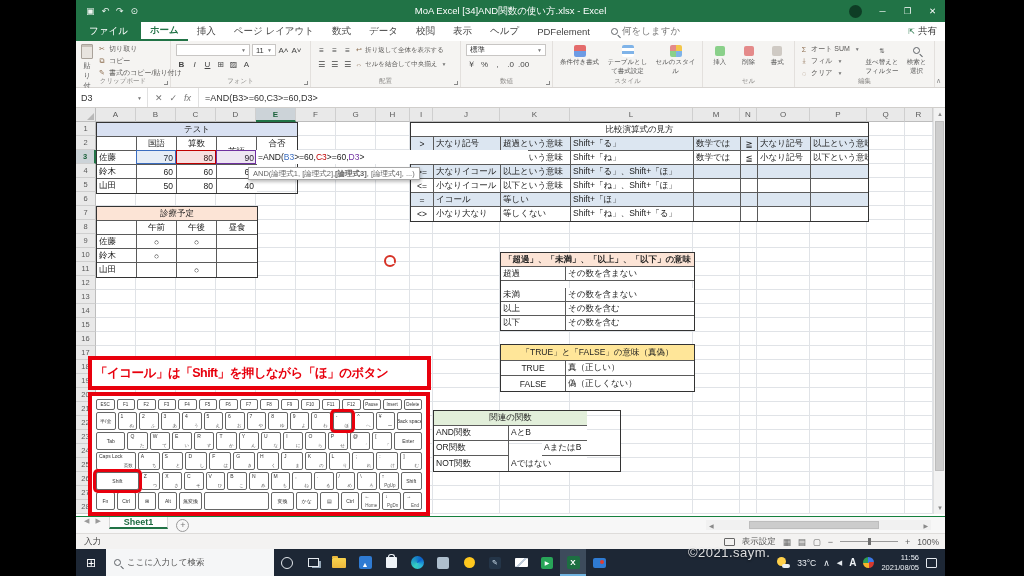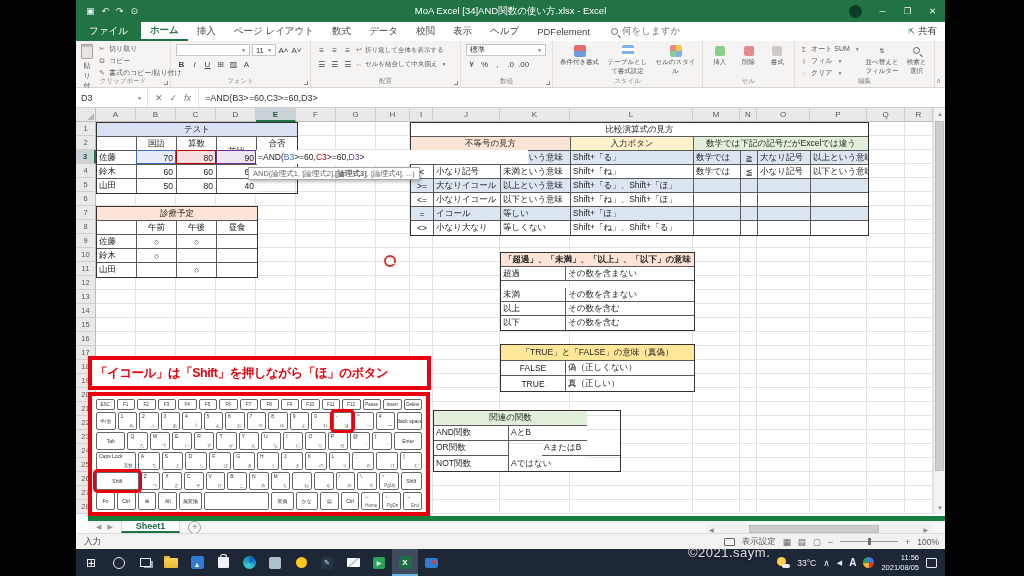--- a/index.html
+++ b/index.html
@@ -78,21 +78,21 @@
 .annot{display:flex;align-items:center;padding:0 3px;font-size:12.5px;font-weight:bold;color:#e8000d;white-space:nowrap;letter-spacing:-.5px}
 .kb{padding:3px 4px;display:flex;flex-direction:column;gap:2px}
 .krow{display:flex;gap:2px}
 .key{position:relative;border:1px solid #666;border-radius:2px;background:#fff;flex:1 1 0;min-width:0;display:flex;align-items:center;justify-content:center;font-size:5px;color:#333;height:18px}
 .krow.fnr .key{height:11px;font-size:4.5px}
 .key .mn{position:absolute;top:0;left:2px;font-size:5px;line-height:7px}
 .key .sb{position:absolute;bottom:0;right:2px;font-size:4.5px;color:#555;line-height:6px}
 .key.hl{box-shadow:0 0 0 3px #e8000d;z-index:2}
 .key.ctrtxt{white-space:nowrap;overflow:hidden}
 
-.sheetbar{position:absolute;left:12px;top:516px;right:0;height:17px;background:#f7f7f7;border-top:5px solid #15803d;display:flex;align-items:center;font-size:9px;color:#666}
+.sheetbar{position:absolute;left:0;top:516px;right:0;height:17px;background:#f7f7f7;border-top:1px solid #15803d;display:flex;align-items:flex-start;font-size:9px;color:#666}
 .snav{display:flex;align-items:center;gap:6px;padding:0 8px;color:#9a9a9a;font-size:7px}
 .sheettab{display:flex;align-items:center;padding:0 14px;background:#fff;border-right:1px solid #d8d8d8;border-left:1px solid #d8d8d8;color:#1e6b41;font-weight:bold;border-bottom:2px solid #217346}
 .addsheet{width:13px;height:13px;border:1px solid #9a9a9a;border-radius:50%;color:#777;display:flex;align-items:center;justify-content:center;font-size:9px;align-self:center;margin-left:8px}
 .hscroll{position:absolute;right:14px;top:3px;width:225px;height:10px;background:#f1f1f1;display:flex;align-items:center}
 .hthumb{margin-left:32px;width:130px;height:8px;background:#ccc;border:1px solid #bdbdbd}
 .harr{color:#8a8a8a;font-size:6px;padding:0 3px}
 .statusbar{position:absolute;left:0;top:533px;right:0;height:16px;background:#f3f2f1;border-top:1px solid #dedcda;display:flex;align-items:center;font-size:8.5px;color:#444}
 .smode{padding-left:8px}
 .sbright{margin-left:auto;display:flex;align-items:center;gap:7px;padding-right:6px;color:#555}
 .dispico{width:11px;height:8px;border:1px solid #666;border-radius:1px}
@@ -504,25 +504,20 @@
               <div class="xc ctr" style="width: 40px; height: 14px;"></div>
               <div class="xc ctr" style="width: 40px; height: 14px;">○</div>
               <div class="xc ctr" style="width: 40px; height: 14px;"></div>
             </div>
           </div>
           <div class="xtable" style="left: 314px; top: 0px;">
             <div class="xrow" style="height: 14px;">
               <div class="xc ctr" style="width: 457px; height: 14px;">比較演算式の見方</div>
             </div>
             <div class="xrow" style="height: 14px;">
-              <div class="xc ctr" style="width: 160px; height: 14px; background: rgb(252, 228, 214);">不等号の見方</div>
-              <div class="xc ctr" style="width: 123px; height: 14px; background: rgb(255, 242, 204);">入力ボタン</div>
-              <div class="xc ctr" style="width: 174px; height: 14px; background: rgb(226, 239, 218);">数学では下記の記号だがExcelでは違う</div>
-            </div>
-            <div class="xrow" style="height: 14px;">
               <div class="xc ctr" style="width: 23px; height: 14px; background: rgb(220, 230, 241);">&gt;</div>
               <div class="xc " style="width: 67px; height: 14px; background: rgb(220, 230, 241);">大なり記号</div>
               <div class="xc " style="width: 70px; height: 14px; background: rgb(220, 230, 241);">超過という意味</div>
               <div class="xc " style="width: 123px; height: 14px; background: rgb(220, 230, 241);">Shift+「る」</div>
               <div class="xc " style="width: 47px; height: 14px; background: rgb(220, 230, 241);">数学では</div>
               <div class="xc ctr" style="width: 17px; height: 14px; background: rgb(220, 230, 241);">≧</div>
               <div class="xc " style="width: 53px; height: 14px; background: rgb(220, 230, 241);">大なり記号</div>
               <div class="xc " style="width: 57px; height: 14px; background: rgb(220, 230, 241);">以上という意味</div>
             </div>
             <div class="xrow" style="height: 14px;">
@@ -595,26 +590,26 @@
             <div class="xrow" style="height: 14px;">
               <div class="xc " style="width: 65px; height: 14px;">以下</div>
               <div class="xc " style="width: 128px; height: 14px;">その数を含む</div>
             </div>
           </div>
           <div class="xtable" style="left: 404px; top: 222px;">
             <div class="xrow" style="height: 16px;">
               <div class="xc ctr" style="width: 193px; height: 16px; background: rgb(255, 230, 153);">「TRUE」と「FALSE」の意味（真偽）</div>
             </div>
             <div class="xrow" style="height: 15px;">
+              <div class="xc ctr" style="width: 65px; height: 15px;">TRUE</div>
+              <div class="xc " style="width: 128px; height: 15px;">真（正しい）</div>
+            </div>
+            <div class="xrow" style="height: 15px;">
               <div class="xc ctr" style="width: 65px; height: 15px;">FALSE</div>
               <div class="xc " style="width: 128px; height: 15px;">偽（正しくない）</div>
-            </div>
-            <div class="xrow" style="height: 15px;">
-              <div class="xc ctr" style="width: 65px; height: 15px;">TRUE</div>
-              <div class="xc " style="width: 128px; height: 15px;">真（正しい）</div>
             </div>
           </div>
           <div class="xtable" style="left: 337px; top: 288px;">
             <div class="xrow" style="height: 15px;">
               <div class="xc ctr" style="width: 153px; height: 15px; background: rgb(226, 239, 218);">関連の関数</div>
             </div>
             <div class="xrow" style="height: 15px;">
               <div class="xc " style="width: 75px; height: 15px;">AND関数</div>
               <div class="xc " style="width: 78px; height: 15px;">AとB</div>
             </div>
@@ -923,20 +918,24 @@
           </div>
         <span class="zsign">+</span>
         <span>100%</span>
       </div>
     </div>
 
   </div>
 
   <div class="taskbar">
     <div class="tstart">⊞</div>
+    <div class="tsearch">
+      <span class="mag"></span>
+      <span>ここに入力して検索</span>
+    </div>
     <div style="display:flex" id="tbicons">
         <div class="ticon">
           <span class="tk-cortana"></span>
         </div>
         <div class="ticon">
           <span class="tk-taskview"></span>
         </div>
         <div class="ticon">
           <span class="tk-folder"></span>
         </div>

